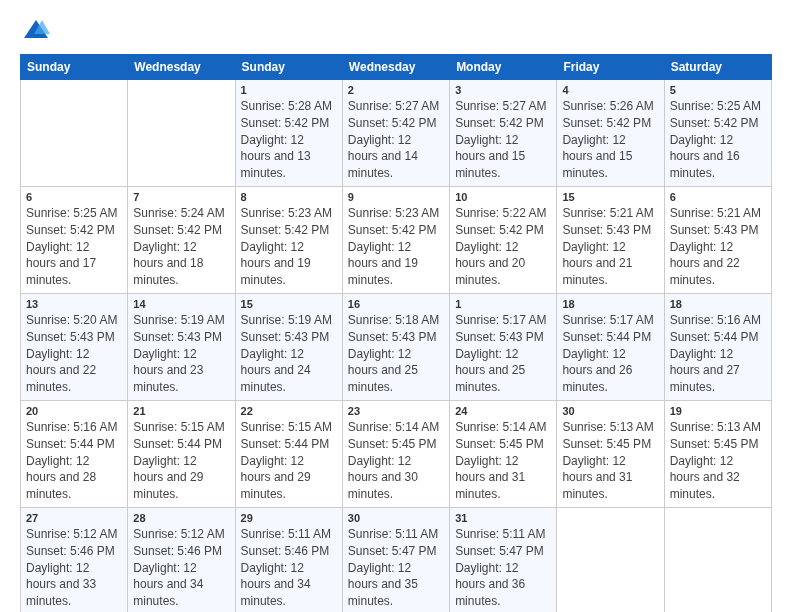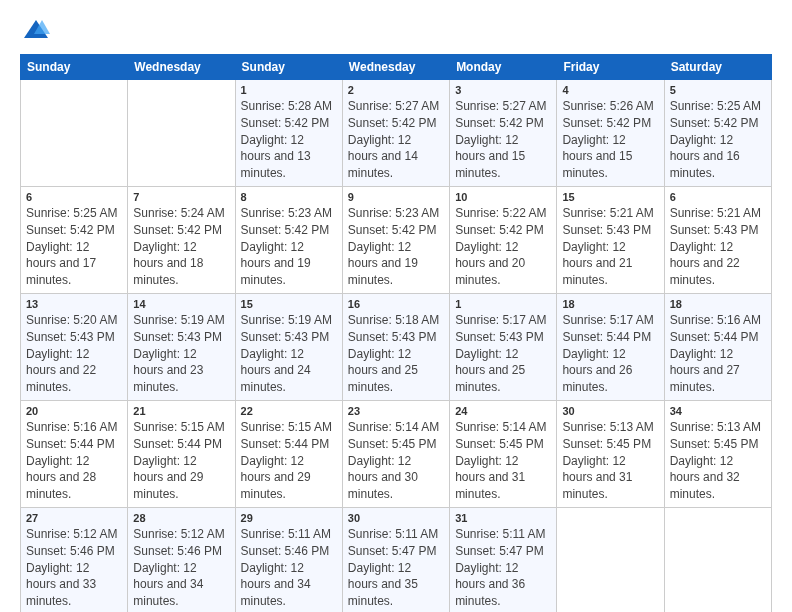--- a/index.html
+++ b/index.html
@@ -228,21 +228,21 @@
           </td>
           <td>
             <span class="day-num">24</span>
             <div class="day-info">Sunrise: 5:14 AM<br>Sunset: 5:45 PM<br>Daylight: 12 hours and 31 minutes.</div>
           </td>
           <td>
             <span class="day-num">30</span>
             <div class="day-info">Sunrise: 5:13 AM<br>Sunset: 5:45 PM<br>Daylight: 12 hours and 31 minutes.</div>
           </td>
           <td>
-            <span class="day-num">34</span>
+            <span class="day-num">19</span>
             <div class="day-info">Sunrise: 5:13 AM<br>Sunset: 5:45 PM<br>Daylight: 12 hours and 32 minutes.</div>
           </td>
         </tr>
         <tr>
           <td>
             <span class="day-num">27</span>
             <div class="day-info">Sunrise: 5:12 AM<br>Sunset: 5:46 PM<br>Daylight: 12 hours and 33 minutes.</div>
           </td>
           <td>
             <span class="day-num">28</span>

